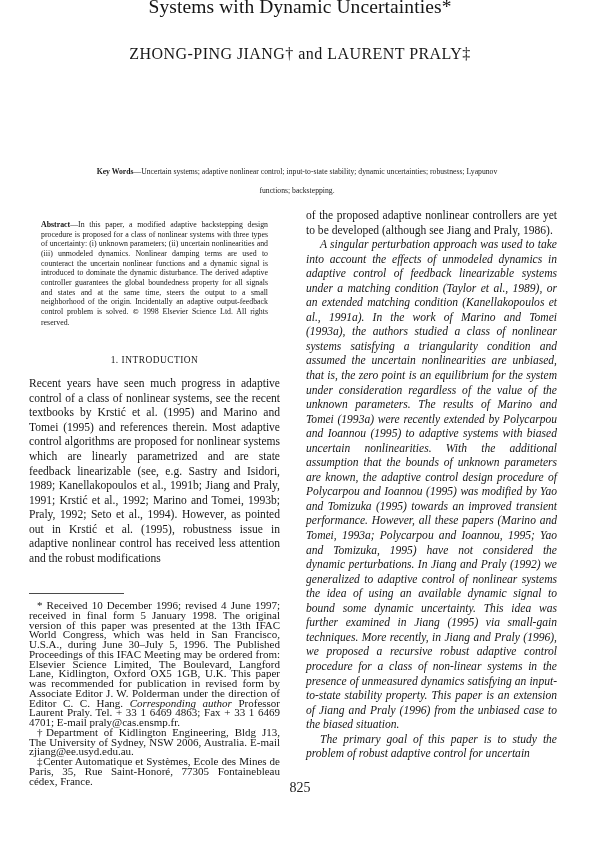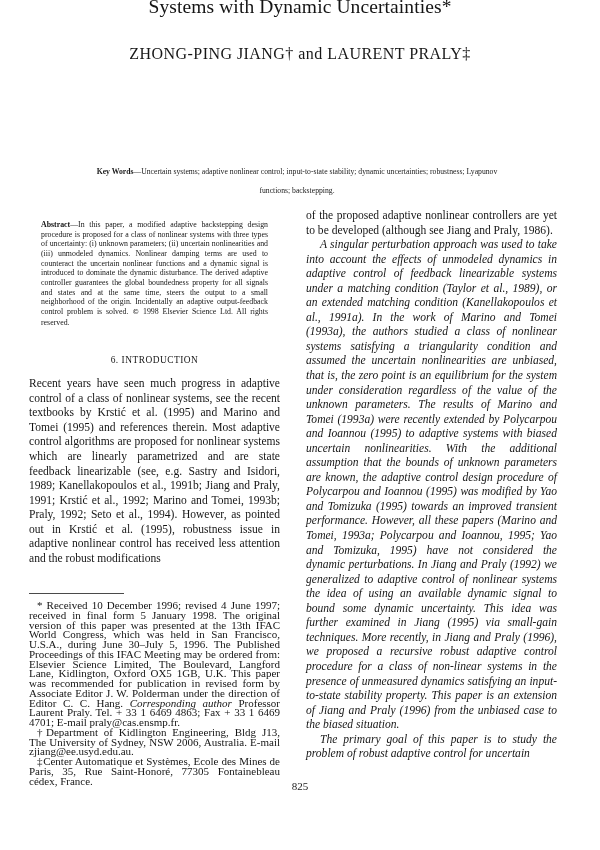--- a/index.html
+++ b/index.html
@@ -130,21 +130,21 @@
   .footnotes p { margin: 0; text-indent: 8px; }
   .footnotes p i { font-style: italic; }
   .footnotes .marker { letter-spacing: 0.4px; }
 
   .pagenum {
     position: absolute;
     left: 0;
     top: 780px;
     width: 600px;
     text-align: center;
-    font-size: 11px;
+    font-size: 14px;
     color: #202020;
   }
 </style>
 </head>
 <body>
 
 <div class="page">
 
   <div class="masthead">
     <div class="title">Systems with Dynamic Uncertainties*</div>
@@ -154,21 +154,21 @@
 
   <div class="keywords">
     <b>Key Words</b><span>—Uncertain systems; adaptive nonlinear control; input-to-state stability; dynamic uncertainties; robustness; Lyapunov functions; backstepping.</span>
   </div>
 
   <div class="col col-left">
     <p class="abstract">
       <b>Abstract</b><span>—In this paper, a modified adaptive backstepping design procedure is proposed for a class of nonlinear systems with three types of uncertainty: (i) unknown parameters; (ii) uncertain nonlinearities and (iii) unmodeled dynamics. Nonlinear damping terms are used to counteract the uncertain nonlinear functions and a dynamic signal is introduced to dominate the dynamic disturbance. The derived adaptive controller guarantees the global boundedness property for all signals and states and at the same time, steers the output to a small neighborhood of the origin. Incidentally an adaptive output-feedback control problem is solved. </span><span class="copy">©</span><span> 1998 Elsevier Science Ltd. All rights reserved.</span>
     </p>
 
-    <div class="section-head">6. INTRODUCTION</div>
+    <div class="section-head">1. INTRODUCTION</div>
 
     <p class="body">Recent years have seen much progress in adaptive control of a class of nonlinear systems, see the recent textbooks by Krstić et al. (1995) and Marino and Tomei (1995) and references therein. Most adaptive control algorithms are proposed for nonlinear systems which are linearly parametrized and are state feedback linearizable (see, e.g. Sastry and Isidori, 1989; Kanellakopoulos et al., 1991b; Jiang and Praly, 1991; Krstić et al., 1992; Marino and Tomei, 1993b; Praly, 1992; Seto et al., 1994). However, as pointed out in Krstić et al. (1995), robustness issue in adaptive nonlinear control has received less attention and the robust modifications</p>
   </div>
 
   <div class="col col-right">
     <p class="body">of the proposed adaptive nonlinear controllers are yet to be developed (although see Jiang and Praly, 1986).</p>
     <p class="body">A singular perturbation approach was used to take into account the effects of unmodeled dynamics in adaptive control of feedback linearizable systems under a matching condition (Taylor et al., 1989), or an extended matching condition (Kanellakopoulos et al., 1991a). In the work of Marino and Tomei (1993a), the authors studied a class of nonlinear systems satisfying a triangularity condition and assumed the uncertain nonlinearities are unbiased, that is, the zero point is an equilibrium for the system under consideration regardless of the value of the unknown parameters. The results of Marino and Tomei (1993a) were recently extended by Polycarpou and Ioannou (1995) to adaptive systems with biased uncertain nonlinearities. With the additional assumption that the bounds of unknown parameters are known, the adaptive control design procedure of Polycarpou and Ioannou (1995) was modified by Yao and Tomizuka (1995) towards an improved transient performance. However, all these papers (Marino and Tomei, 1993a; Polycarpou and Ioannou, 1995; Yao and Tomizuka, 1995) have not considered the dynamic perturbations. In Jiang and Praly (1992) we generalized to adaptive control of nonlinear systems the idea of using an available dynamic signal to bound some dynamic uncertainty. This idea was further examined in Jiang (1995) via small-gain techniques. More recently, in Jiang and Praly (1996), we proposed a recursive robust adaptive control procedure for a class of non-linear systems in the presence of unmeasured dynamics satisfying an input-to-state stability property. This paper is an extension of Jiang and Praly (1996) from the unbiased case to the biased situation.</p>
     <p class="body">The primary goal of this paper is to study the problem of robust adaptive control for uncertain</p>
   </div>
 

